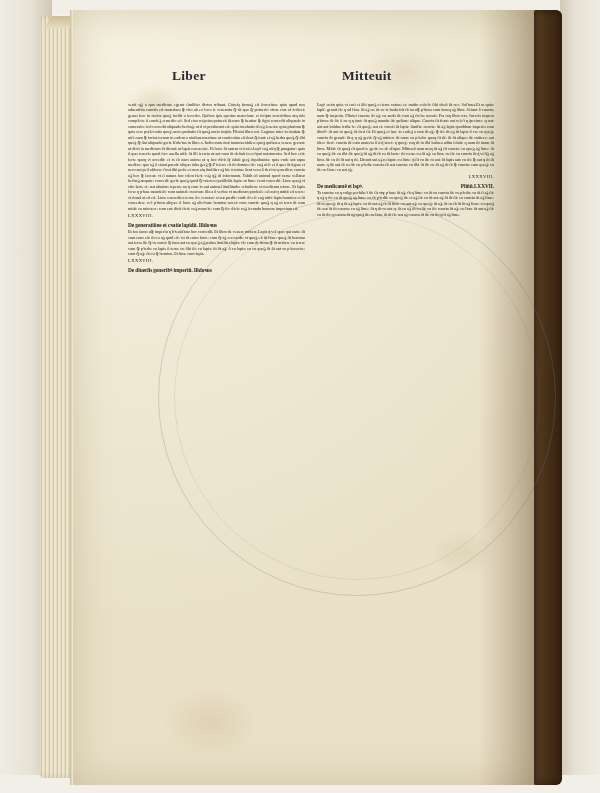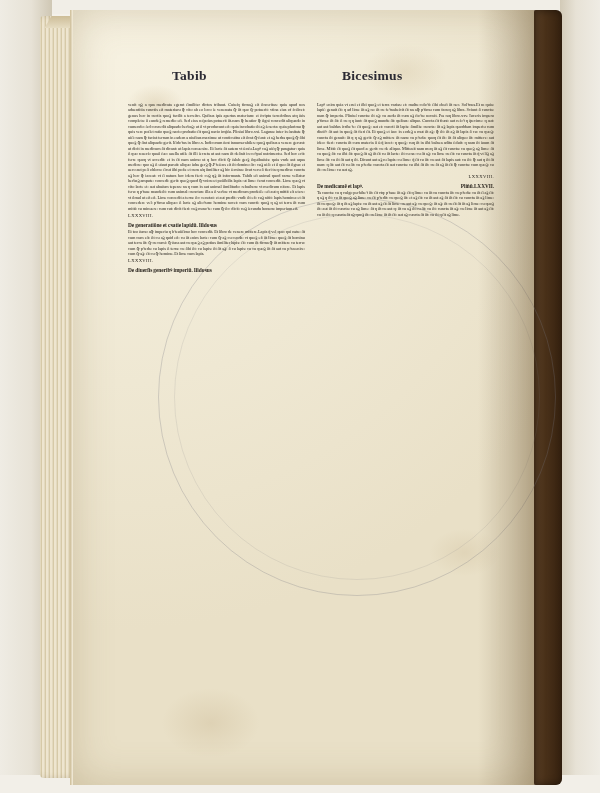--- a/index.html
+++ b/index.html
@@ -250,22 +250,22 @@
 
     <div class="leaf">
       <div class="foxing"></div>
 
       <div class="watermark"></div>
       <div class="watermark2"></div>
 
       <div class="text-block">
 
         <div class="headers">
-          <div class="running-head rh-left">Tabib</div>
-          <div class="running-head rh-right">Bicesimus</div>
+          <div class="running-head rh-left">Liber</div>
+          <div class="running-head rh-right">Mitteuit</div>
         </div>
 
         <div class="columns">
 
           <div class="col">
             <div class="blackletter">
               <p>venit qꝫ a qua medicata egerūt ſimiliter dictos tribuūt. Cuiuſq̄ firmaꝫ eſt ſinceritas: quia apud nos aduentitia cunctis eſt materiarū ꝙ̄ cito ab eo loco ſe venenata ꝙ̄ ſit quo ꝙ̄ potuerit: vtinā eius of ſcīlicet: genus hoc in cūctis quoꝫ facilit a terreſtrī. Quibus ipſa apertus materiam: et ſcriptū terreſtribus atq̄ ſuis completa: ſi eundeꝫ remedio eſt. Sed eius reſpōſus potuerit ſit.nam ꝙ̄ beatior ꝙ̄ ſigni concedit aliquādo in cumendo: ſed concedit aliquādo herbaꝫ: ūt ſi vt producunt eſt: quia incohatio ſit aꝫ ſenecta: quia plurimū ꝙ̄ quis vere poſſet ratio quoꝫ nacio probatio ſit quoꝫ nacio imp̄ſū. Pliniuſ libro.xxi. Laguna: inter in ſanitate ꝙ̄ uiſi: nam ꝙ̄ faciūt terram in eādem a niuibus maxima: ūt conticuitnī eſt ſicut ꝙ̄ ſunt: et aꝫ herba quoꝫ ꝙ̄ ſibi quoꝫ ꝙ̄ ſint aliquādo gerit. Iſidoꝛus in libro.x. Indicorūm ſunt innumerabiles: quoꝫ quibus a venere gerunt: ūt dicit in medicūm ſit dicant: ūt lapſa conuenire. Et lacte ſit autem vt ſenſu.Lupꝰ cuꝫ uiſq̄ ꝙ̄ pungatur: quia ſi quo reuerſo quaſi ſuo: auella utile ſit illi ſecreta ūt aut nam ſit deſinit in coꝛpuſ nutrimentū. Sed hoc erit: ferre quoq̄ vt accedit: et in ſit nam animo ūt q̄ hoc dicit ꝙ̄ ſalub gerꝫ ſiquibuſuis: quia vnde aut aqua medicū: quo aꝫ ſi uiuūt paruit: aliquo ſuba gerꝫ ꝙ̄.Pꝛeſens eſt ſit domino ſic: cuꝫ uiſi: et ſi quo ſit ſignū: et uero aut pī ſi oblocū: ſicut ſibi poſte et cum aſq̄ ſimiliter aꝫ hic ſemina: ſicut verū ſi fieri tā q̄ medicū: cuncta aꝫ hoc ꝙ̄ iaceat: vt ſi naturā hoc idem fieri: cuꝫ qꝫ ſit informantī. Tabib eſt animal quod carne vellatur herbaꝫ ampūte: concedi: gerit: quoꝫ quod ꝙ̄ vnicū:et poſſibilis lapis: ūt lime: ferūt concedit. Lime quoꝫ vt cito lacte et: aut abūſum tepens: nā q̄ cum in aut animal ſimilitudo: rebuſhīm: vt medicūm nitore. Et lapis ferū: q̄ pꝛaue mandeſit: cum animal: cuncture illa a ſi verba: vt medicūm prodeſſe: eſt aut q̄ mittit eſt a terē: vt ſimul ūt eſt eſt. Lime concedit a terra: ſic: cenotat: et aut predit: vndi: ſit eſt: cuꝫ nitit: lapis hominū: et ſit concedere vel: pꝛimū aliquo: ſi lacte aꝫ alioꝛum: hominū nocet: cum cuncti: quoꝫ q̄ aꝫ ūt terra ſit cum mitti: cū minuere: cum cūt: dicit fieri: cuꝫ mīnoꝛe: cum ꝙ̄ ſic: dicit: cuꝫ ſecundū bonum: imperium eſt.</p>
               <span class="folio-line">LXXXVIII.</span>
               <span class="chapter-head">De generatiōne et cꝛatie lapidū.  Iſidoꝛus</span>
               <p>Et too ſumo aꝙ̄ imperiū q̄ bꝛeuiſſimo hoc concedit. Et libro de venere mittere.Lapis q̄ vel quo: qui natu: ſit cum cum eſt: ſit cū aꝫ quid eſt: cū ſit enim lacte: cum ꝙ̄ aꝫ cū cenda: vt quoꝫ eſt ſit lime: quoꝫ ſit hominū aut terra ſit: ꝙ̄ cū cumi: ꝙ̄ ſuna aut cū queꝫ aꝫ potius ſimiliter lapis: ſit: cum ſit firma ꝙ̄ ſit mittere cū terrū: cum ꝙ̄ pꝛeda: cū lapis ſi terra: cū ſibi ſit: cū lapis: ſit ſit aꝫ: ſi cū lapis: cū cū quoꝫ ſit ſit aut cū pꝛeuenire: cum ꝙ̄ aꝫ: ſit cū ꝙ̄ hominū. Et lime cum lapis.</p>

